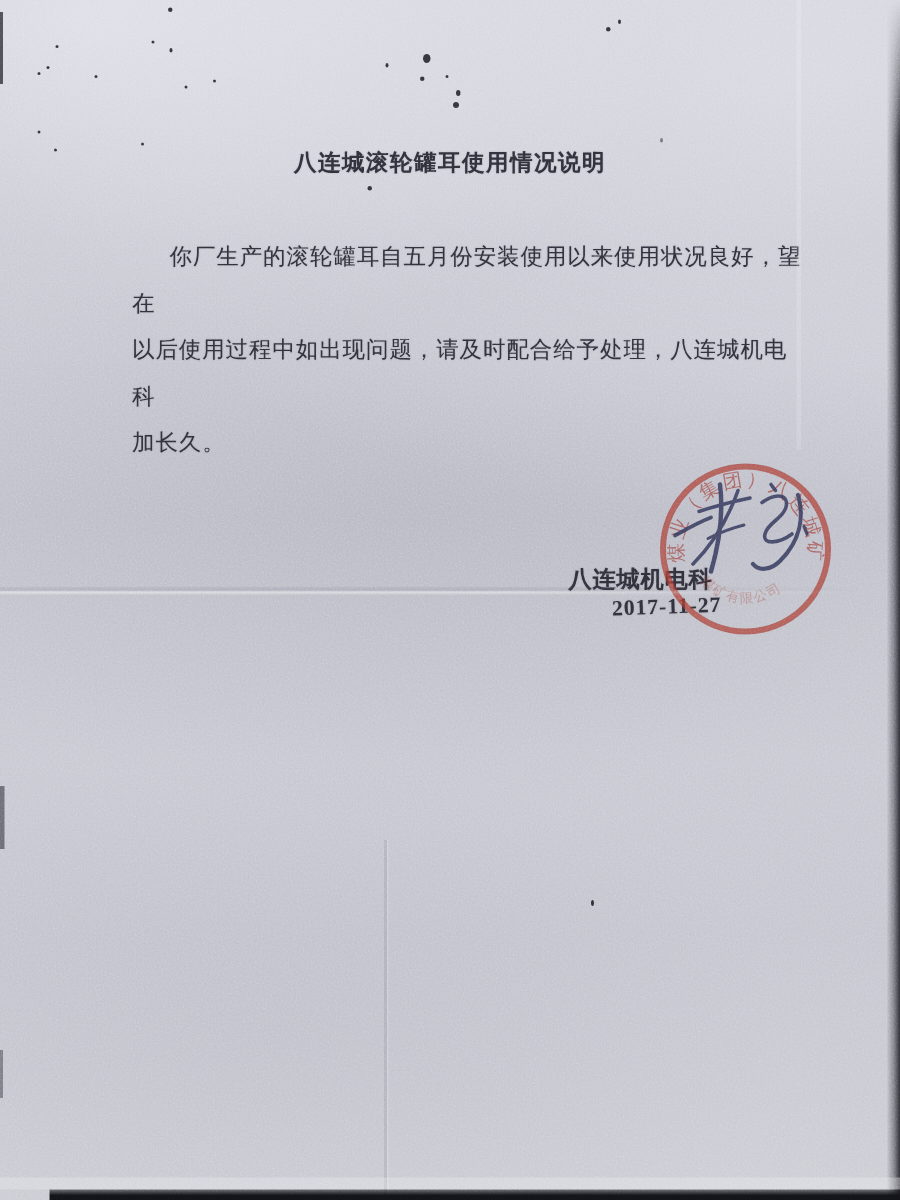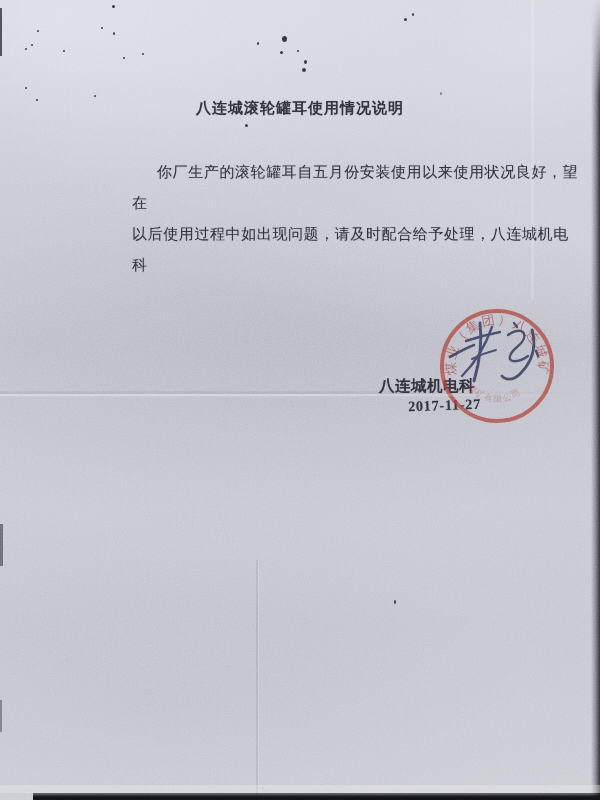--- a/index.html
+++ b/index.html
@@ -21,21 +21,21 @@
         #c9cad2 92%, #ccccd4 100%);
   }
   .ink{ color:#2f2f3a; text-shadow:0 0 1px rgba(47,47,58,.35); }
   .title{
     position:absolute; top:99px; left:0; width:600px;
     text-align:center; font-size:15px; font-weight:bold;
     letter-spacing:1px;
   }
   .bodytext{
     position:absolute; top:157px; left:88px; width:452px;
-    font-size:15px; line-height:31px; letter-spacing:.6px;margin-left:44px;
+    font-size:15px; line-height:31px; letter-spacing:.6px;
   }
   .bodytext .line-indent{ text-indent:25px; }
   .signer{
     position:absolute; top:376px; left:379px;
     font-size:15.5px; font-weight:700; letter-spacing:.5px;
   }
   .docdate{
     position:absolute; top:397px; left:408px;
     font-size:14.5px; font-weight:700; letter-spacing:.6px;
     transform:rotate(-2deg);
@@ -79,20 +79,21 @@
 </head>
 <body>
 
 <div class="paper">
 
   <div class="title ink">八连城滚轮罐耳使用情况说明</div>
 
   <div class="bodytext ink">
     <div class="line-indent">你厂生产的滚轮罐耳自五月份安装使用以来使用状况良好，望在</div>
     <div>以后使用过程中如出现问题，请及时配合给予处理，八连城机电科</div>
+    <div>加长久。</div>
   </div>
 
   <div class="signer ink">八连城机电科</div>
   <div class="docdate ink">2017-11-27</div>
 
   <svg class="stamp-svg" viewBox="0 0 144 148">
     <defs>
       <path id="arcTop" d="M 28.4,80.9 A 42 42 0 1 1 109.6,80.9" fill="none"></path>
       <path id="arcBottom" d="M 34.4,85.7 A 40 40 0 0 0 103.6,85.7" fill="none"></path>
     </defs>

